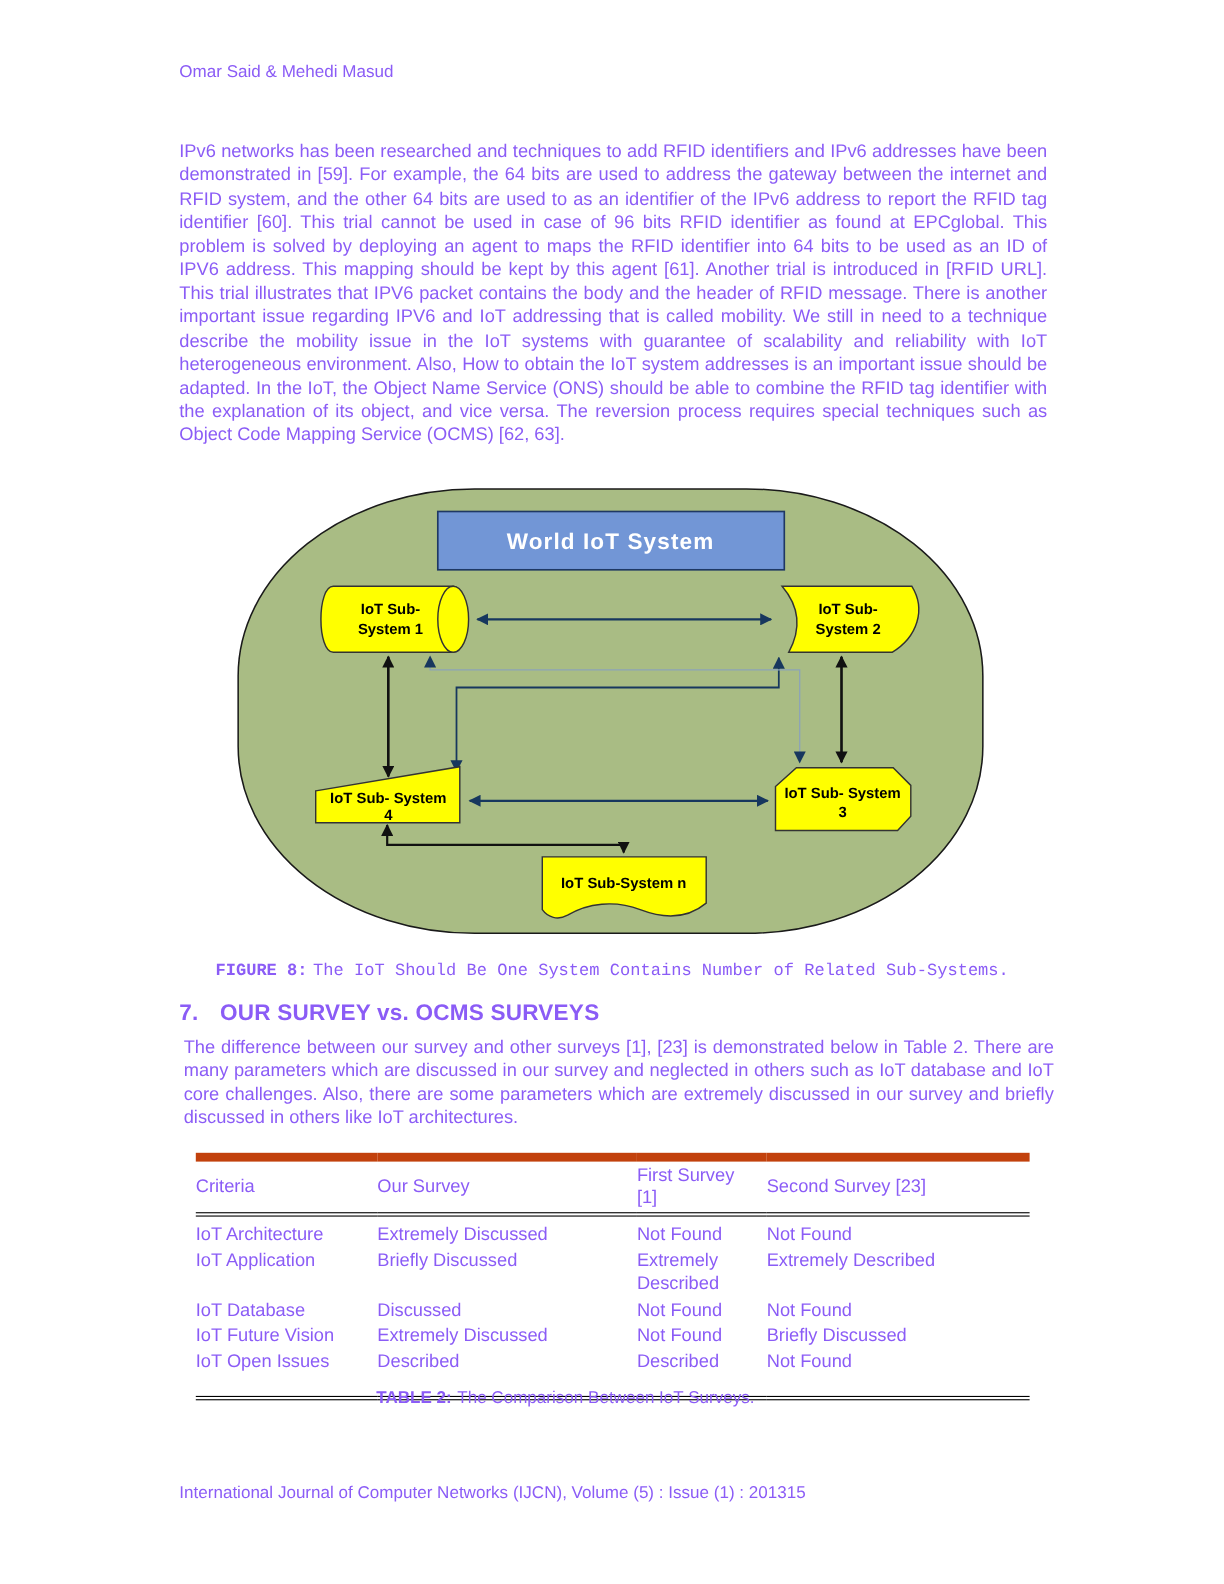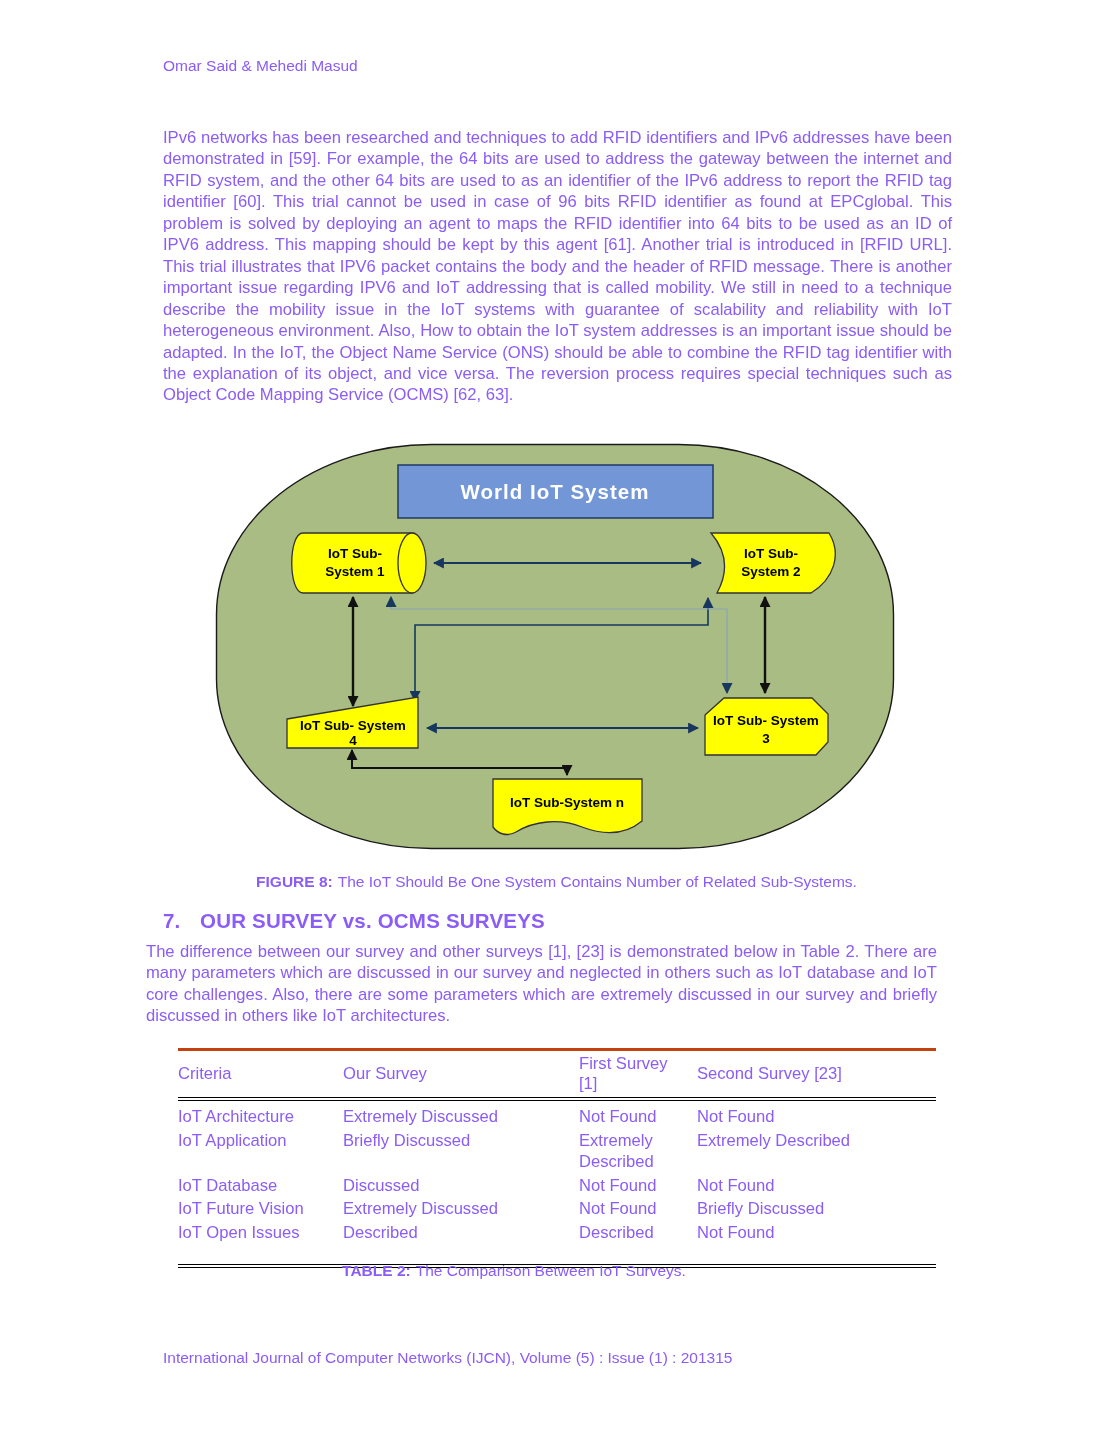--- a/index.html
+++ b/index.html
@@ -2,27 +2,27 @@
 <html><head>
 <meta charset="utf-8">
 <style>
   html,body{margin:0;padding:0;background:#ffffff;}
   .page{position:relative;width:1113px;height:1440px;background:#ffffff;
         font-family:"Liberation Sans",sans-serif;color:#8b5cf6;overflow:hidden;border-radius:25px;}
   .abs{position:absolute;}
   #authors{left:163px;top:57px;font-size:15.5px;}
   #para1{left:163px;top:127px;width:789px;font-size:16.6px;line-height:21.45px;text-align:justify;}
   #figwrap{left:215px;top:443px;width:680px;height:415px;}
-  #figcap{left:0;top:873px;width:1113px;text-align:center;font-size:15.5px;}
+  #figcap{left:0;top:873px;width:1113px;text-align:center;font-size:15.5px;font-family:Liberation Mono, monospace;}
   #heading{left:163px;top:909px;font-size:20.5px;font-weight:bold;letter-spacing:0.2px;}
   #heading .num{display:inline-block;width:37px;}
-  #para2{left:146px;top:941px;width:791px;font-size:16.6px;line-height:21.45px;text-align:justify;}
+  #para2{left:167px;top:941px;width:791px;font-size:16.6px;line-height:21.45px;text-align:justify;}
   #tblwrap{left:178px;top:1048px;}
   table.cmp{border-collapse:collapse;width:758px;font-size:16.6px;border-bottom:4px double #000;}
-  table.cmp thead tr{border-top:3px solid #c2410c;border-bottom:4px double #000;}
+  table.cmp thead tr{border-top:8px solid #c2410c;border-bottom:4px double #000;}
   table.cmp th{font-weight:normal;text-align:left;vertical-align:middle;height:46px;padding:0 12px 0 0;}
   table.cmp td{padding:1px 12px 1px 0;vertical-align:top;line-height:21.5px;}
   table.cmp tbody tr:first-child td{padding-top:5px;}
   table.cmp tbody tr:last-child td{padding-bottom:21px;}
   .justify{text-align:justify;}
   #tblcap{left:0;top:1262px;width:1028px;text-align:center;font-size:15.5px;}
   #footer{left:163px;top:1349px;width:790px;display:flex;font-size:15.5px;}
   .cap-label{font-weight:bold;margin-right:5px;}
   svg text{font-family:"Liberation Sans",sans-serif;}
 </style>

